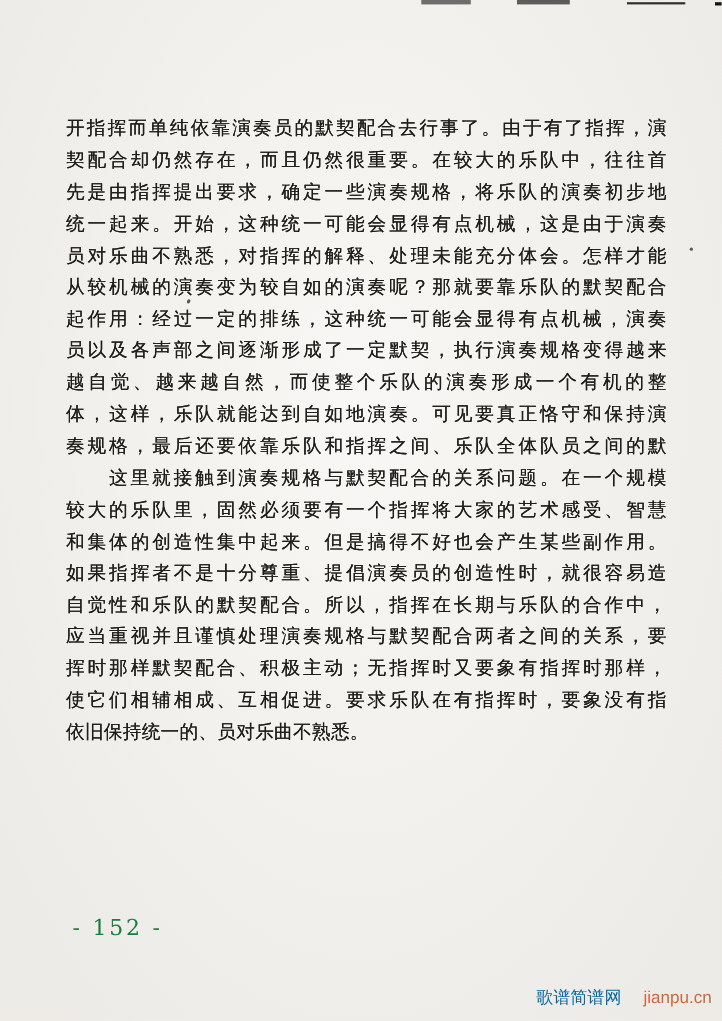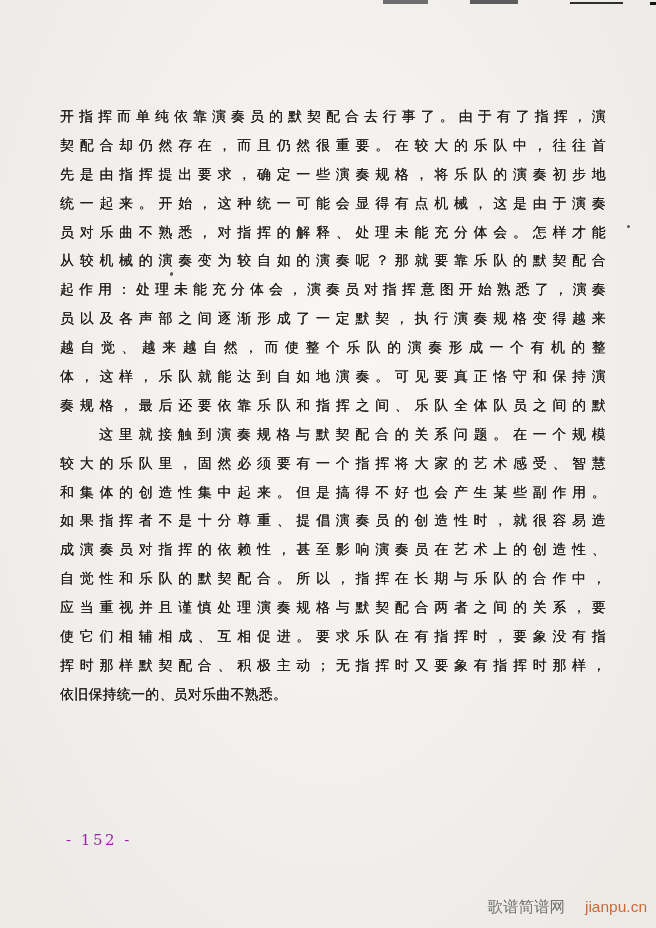--- a/index.html
+++ b/index.html
@@ -36,21 +36,21 @@
   .speck-1 { left: 627px; top: 225px; width: 3px; height: 3px; }
   .speck-2 { left: 170px; top: 272px; width: 3px; height: 4px; transform: rotate(25deg); }
 
   
   .text-block {
     position: absolute;
     left: 60px;
     top: 103px;
     width: 546px;
     color: #211f1c;
-    font-size: 14px;
+    font-size: 17px;
     font-weight: 500;
   }
   .text-line {
     line-height: 28.9px;
     height: 28.9px;
     text-align: justify;
     text-align-last: justify;
     letter-spacing: 0.2px;
     text-shadow: 0 0 0.4px #211f1c;
   }
@@ -59,34 +59,34 @@
   }
   .text-line.indent {
     padding-left: 39px;
   }
 
   .page-number {
     position: absolute;
     left: 66px;
     top: 831px;
     font-family: "DejaVu Serif", serif;
-    font-size: 15px;
+    font-size: 20px;
     letter-spacing: 2.5px;
-    color: #a21caf;
+    color: #15803d;
   }
 
   .watermark {
     position: absolute;
     top: 897px;
     right: 9px;
     font-size: 15.5px;
     white-space: nowrap;
   }
   .watermark .wm-name {
-    color: #737373;
+    color: #0369a1;
     font-family: Liberation Serif, serif;
   }
   .watermark .wm-url {
     color: #c96a3c;
     font-family: "Liberation Sans", "DejaVu Sans", sans-serif;
     margin-left: 20px;
   }
 </style>
 </head>
 <body>
@@ -100,34 +100,33 @@
   <div class="speck speck-1"></div>
   <div class="speck speck-2"></div>
 
   <div class="text-block" id="text-block">
       <div class="text-line">开指挥而单纯依靠演奏员的默契配合去行事了。由于有了指挥，演</div>
       <div class="text-line">契配合却仍然存在，而且仍然很重要。在较大的乐队中，往往首</div>
       <div class="text-line">先是由指挥提出要求，确定一些演奏规格，将乐队的演奏初步地</div>
       <div class="text-line">统一起来。开始，这种统一可能会显得有点机械，这是由于演奏</div>
       <div class="text-line">员对乐曲不熟悉，对指挥的解释、处理未能充分体会。怎样才能</div>
       <div class="text-line">从较机械的演奏变为较自如的演奏呢？那就要靠乐队的默契配合</div>
-      <div class="text-line">起作用：处理未能充分体会，演奏员对指挥意图开始熟悉了，演奏</div>
+      <div class="text-line">起作用：经过一定的排练，这种统一可能会显得有点机械，演奏</div>
       <div class="text-line">员以及各声部之间逐渐形成了一定默契，执行演奏规格变得越来</div>
       <div class="text-line">越自觉、越来越自然，而使整个乐队的演奏形成一个有机的整</div>
       <div class="text-line">体，这样，乐队就能达到自如地演奏。可见要真正恪守和保持演</div>
       <div class="text-line">奏规格，最后还要依靠乐队和指挥之间、乐队全体队员之间的默</div>
       <div class="text-line indent">这里就接触到演奏规格与默契配合的关系问题。在一个规模</div>
       <div class="text-line">较大的乐队里，固然必须要有一个指挥将大家的艺术感受、智慧</div>
       <div class="text-line">和集体的创造性集中起来。但是搞得不好也会产生某些副作用。</div>
       <div class="text-line">如果指挥者不是十分尊重、提倡演奏员的创造性时，就很容易造</div>
-      <div class="text-line">成演奏员对指挥的依赖性，甚至影响演奏员在艺术上的创造性、</div>
       <div class="text-line">自觉性和乐队的默契配合。所以，指挥在长期与乐队的合作中，</div>
       <div class="text-line">应当重视并且谨慎处理演奏规格与默契配合两者之间的关系，要</div>
+      <div class="text-line">挥时那样默契配合、积极主动；无指挥时又要象有指挥时那样，</div>
       <div class="text-line">使它们相辅相成、互相促进。要求乐队在有指挥时，要象没有指</div>
-      <div class="text-line">挥时那样默契配合、积极主动；无指挥时又要象有指挥时那样，</div>
       <div class="text-line last">依旧保持统一的、员对乐曲不熟悉。</div>
     </div>
 
   <div class="page-number">- 152 -</div>
 
   <div class="watermark">
     <span class="wm-name">歌谱简谱网</span><span class="wm-url">jianpu.cn</span>
   </div>
 
 </div>

